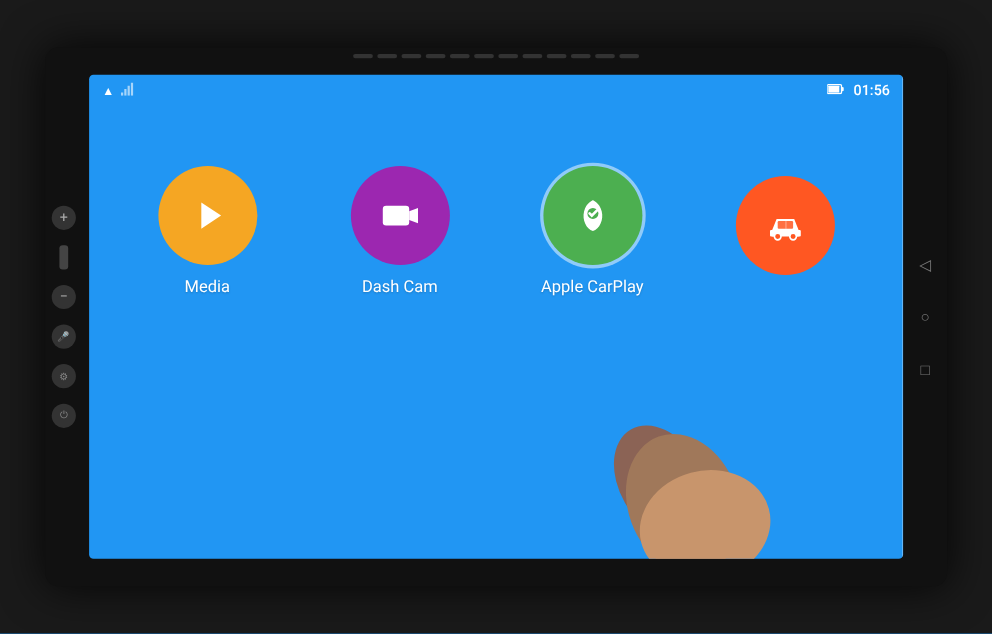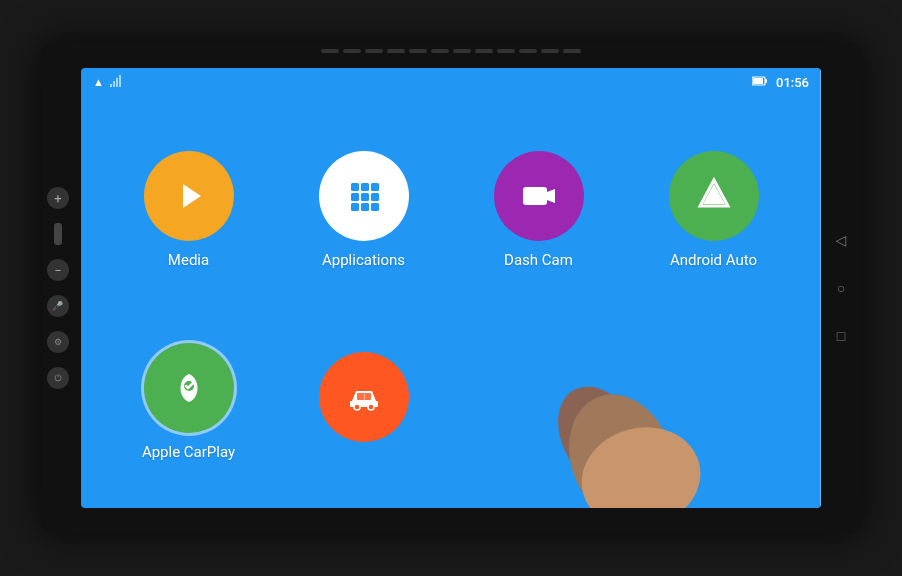--- a/index.html
+++ b/index.html
@@ -268,57 +268,32 @@
       <div class="app-item">
         <div class="app-icon icon-media">
           <svg viewBox="0 0 44 44" fill="white">
             <polygon points="16,10 16,34 34,22"></polygon>
           </svg>
         </div>
         <span class="app-label">Media</span>
       </div>
 
 
-      <div class="app-item">
-        <div class="app-icon icon-applications">
-          <svg viewBox="0 0 44 44" fill="#2196F3">
-            <rect x="9" y="9" width="8" height="8" rx="1.5"></rect>
-            <rect x="19" y="9" width="8" height="8" rx="1.5"></rect>
-            <rect x="29" y="9" width="8" height="8" rx="1.5"></rect>
-            <rect x="9" y="19" width="8" height="8" rx="1.5"></rect>
-            <rect x="19" y="19" width="8" height="8" rx="1.5"></rect>
-            <rect x="29" y="19" width="8" height="8" rx="1.5"></rect>
-            <rect x="9" y="29" width="8" height="8" rx="1.5"></rect>
-            <rect x="19" y="29" width="8" height="8" rx="1.5"></rect>
-            <rect x="29" y="29" width="8" height="8" rx="1.5"></rect>
-          </svg>
-        </div>
-        <span class="app-label">Applications</span>
-      </div>
 
 
       <div class="app-item">
         <div class="app-icon icon-dashcam">
           <svg viewBox="0 0 44 44" fill="white">
             <rect x="6" y="13" width="24" height="18" rx="3"></rect>
             <polygon points="30,18 30,26 38,29 38,15"></polygon>
           </svg>
         </div>
         <span class="app-label">Dash Cam</span>
       </div>
 
-      <div class="app-item">
-        <div class="app-icon icon-androidauto">
-          <svg viewBox="0 0 44 44" fill="white">
-            <path d="M22 6 L36 32 H8 Z" fill="none" stroke="white" stroke-width="3"></path>
-            <path d="M22 10 L33 30 H11 Z" fill="white"></path>
-          </svg>
-        </div>
-        <span class="app-label">Android Auto</span>
-      </div>
 
       <div class="app-item" style="position:relative;">
         <div class="app-icon icon-carplay" style="box-shadow: 0 0 0 3px rgba(255,255,255,0.5);">
           <svg viewBox="0 0 44 44" fill="white">
             <path d="M22 8 C22 8 28 10 30 18 C32 26 28 34 22 36 C16 34 12 26 14 18 C16 10 22 8 22 8Z"></path>
             <circle cx="22" cy="20" r="5" fill="#4CAF50"></circle>
             <path d="M19 20 L21 22 L26 17" stroke="white" stroke-width="2.5" fill="none" stroke-linecap="round"></path>
           </svg>
         </div>
         <span class="app-label">Apple CarPlay</span>

